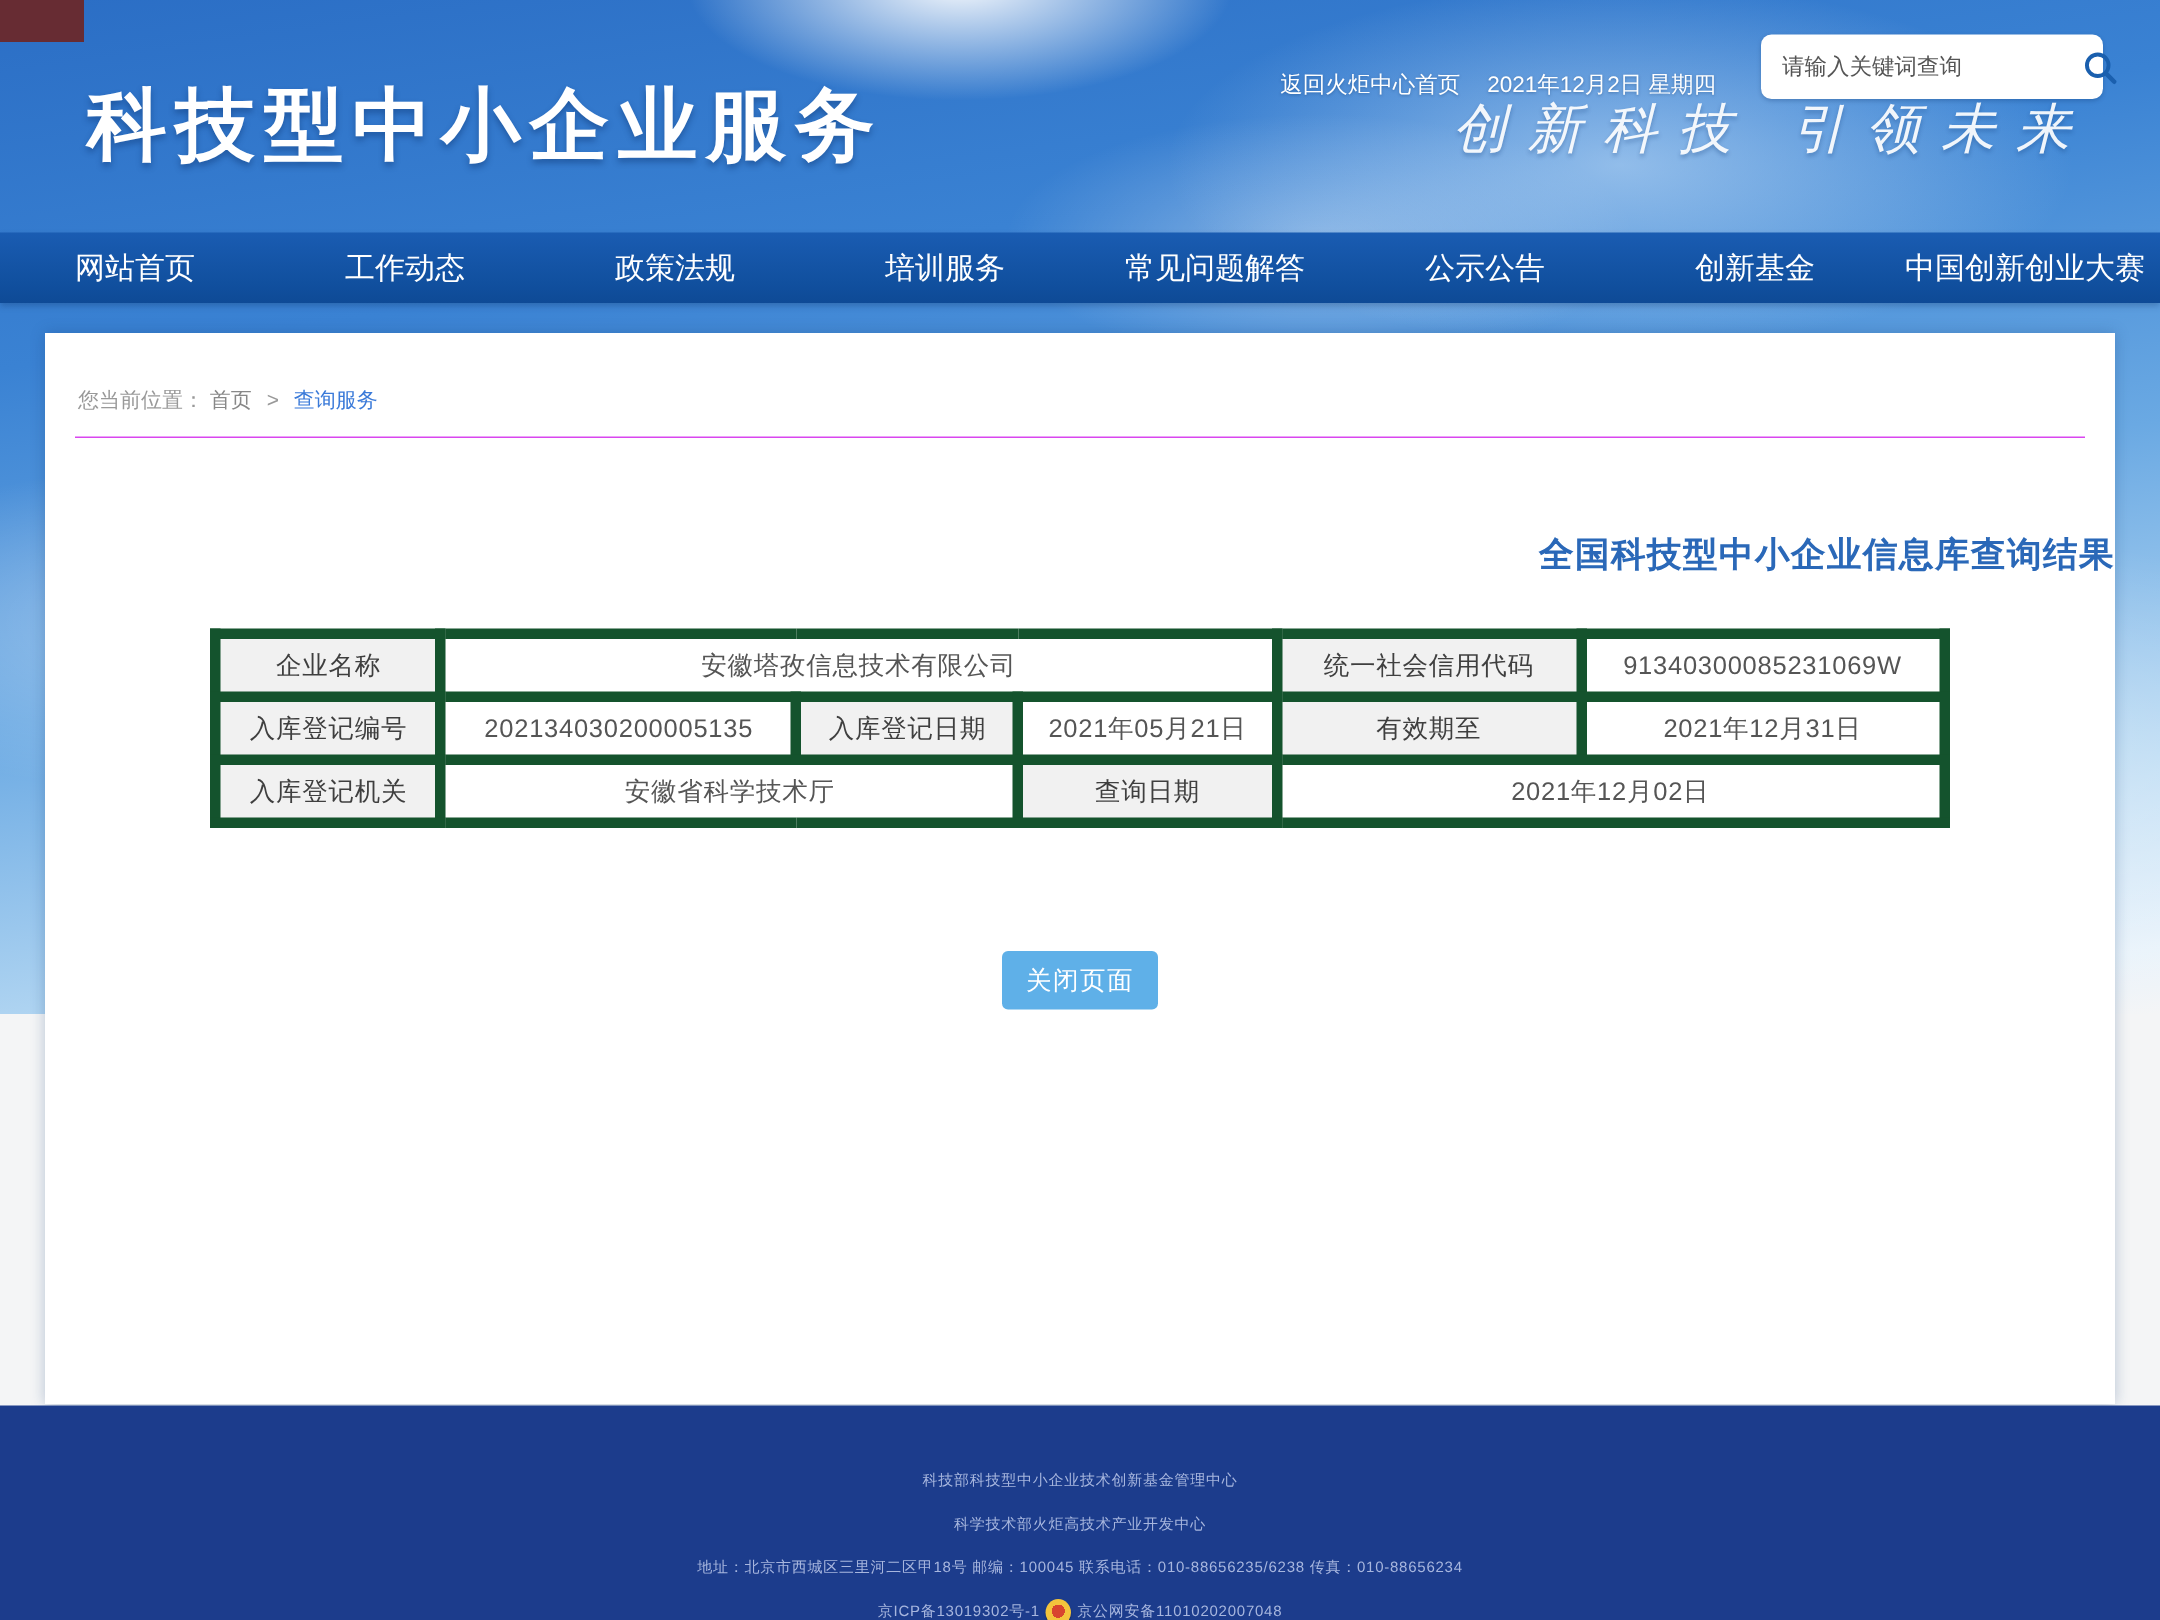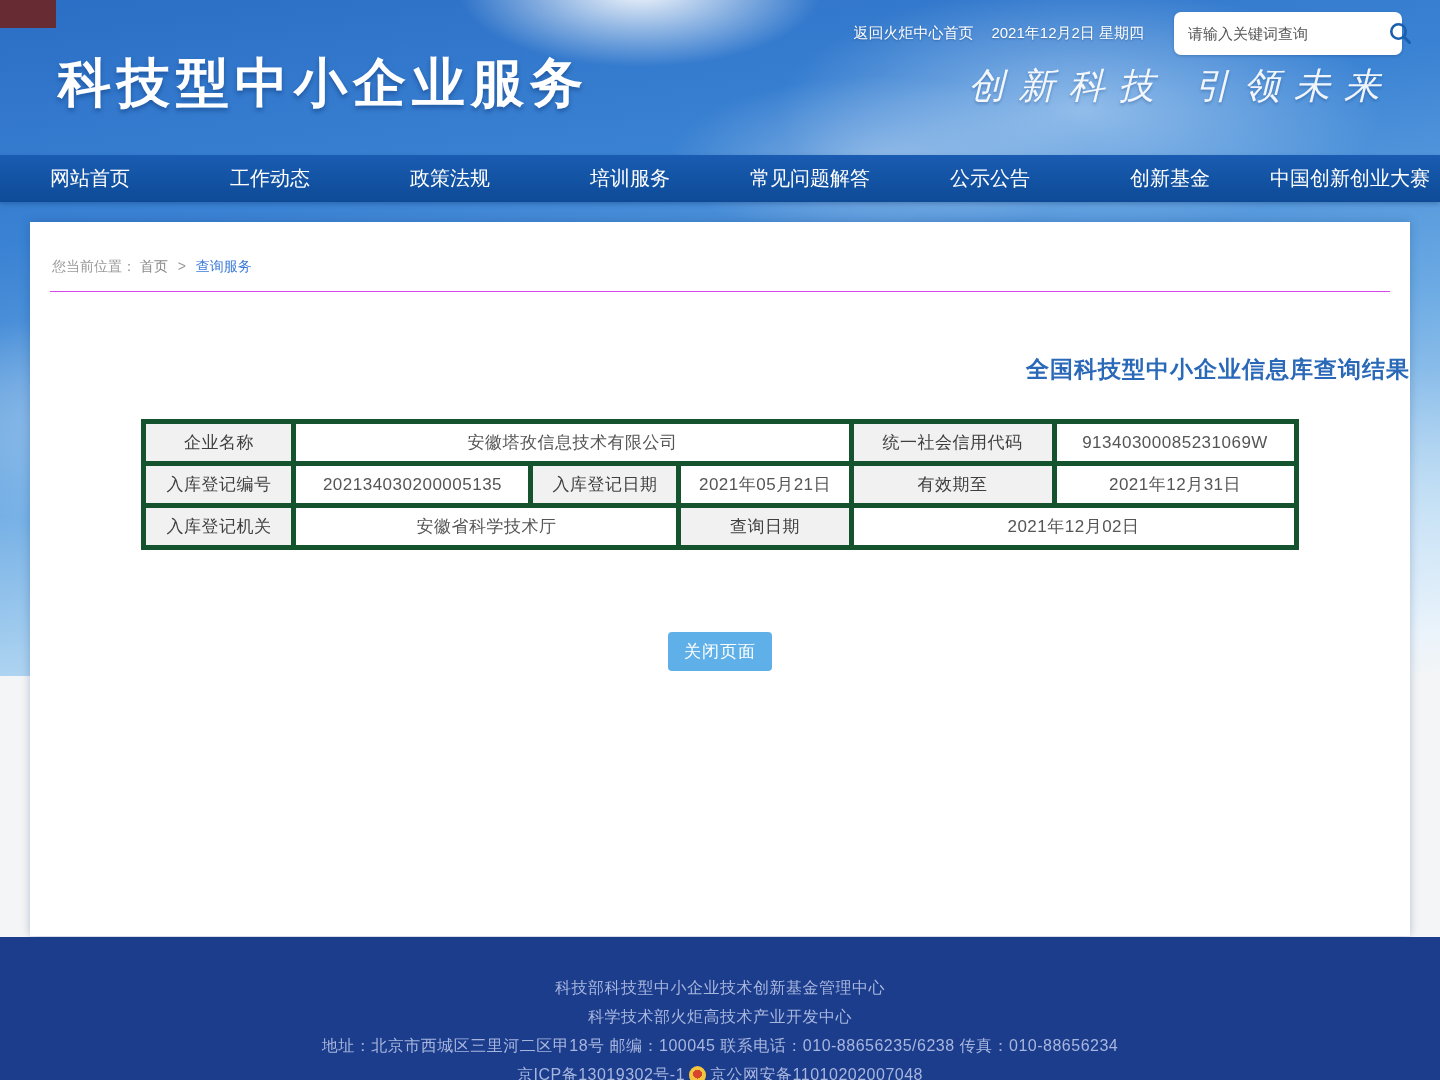--- a/index.html
+++ b/index.html
@@ -24,21 +24,21 @@
       linear-gradient(172deg, #2b6ec5 0%, #3a82d3 28%, #6aa9e3 55%, #b7d9f3 80%, #e9f3fb 95%, #f4f5f6 100%);
   }
   .corner-artifact {
     position: absolute; top: 0; left: 0; width: 56px; height: 28px;
     background: #6e2522; opacity: .9;
   }
 
   
   .topbar {
     position: absolute; top: 0; left: 0; width: 1440px; height: 66px;
-    display: flex; align-items: center; justify-content: flex-end;
+    display: flex; align-items: flex-end; justify-content: flex-end;
     padding-right: 38px; gap: 18px; color: #fff; font-size: 15px;
   }
   .top-link { color:#fff; text-shadow: 0 1px 2px rgba(0,40,90,.35); cursor: pointer; }
   .top-date { color:#fff; text-shadow: 0 1px 2px rgba(0,40,90,.35); }
   .searchbox {
     width: 228px; height: 43px; background: #fff; border-radius: 7px;
     display: flex; align-items: center; padding: 0 10px 0 14px;
     box-shadow: 0 1px 3px rgba(0,40,90,.25); margin-left: 12px;
   }
   .searchbox input {
@@ -94,37 +94,37 @@
   .page-title {
     margin-top: 62px; text-align: right;
     font-size: 23px; font-weight: bold; color: #2a68b8; letter-spacing: 1px;
   }
 
   table.result {
     margin: 34px auto 0; border-collapse: collapse; table-layout: fixed;
     width: 1152px;
   }
   table.result td {
-    border: 5px solid #14532d; height: 42px; text-align: center;
+    border: 7px solid #14532d; height: 42px; text-align: center;
     font-size: 17px; color: #555; padding: 0 12px; letter-spacing: .5px;
   }
   table.result td.lbl { background: #f1f1f1; color: #3f3f3f; }
 
   .close-btn {
     display: block; margin: 82px auto 0; width: 104px; height: 39px;
     background: #5fb0e8; border: none; border-radius: 4px; cursor: pointer;
     color: #fff; font-size: 17px; font-family: "Liberation Sans", sans-serif;
     letter-spacing: 1px;
   }
 
   
   .footer {
     position: absolute; top: 937px; left: 0; width: 1440px; height: 143px;
     background: #1c3c8c;
-    color: #a7b6de; font-size: 16px; text-align: center;
+    color: #a7b6de; font-size: 10px; text-align: center;
     padding-top: 36px; line-height: 29px; letter-spacing: .5px;
   }
   .footer .f-line { white-space: nowrap; }
   .icp-row { display: flex; align-items: center; justify-content: center; gap: 4px; }
   .icp-link, .police-link { color: #a7b6de; cursor: pointer; }
   .police-badge {
     display: inline-block; width: 17px; height: 18px; border-radius: 50%;
     background: radial-gradient(circle at 50% 45%, #d8452f 0 34%, #f3c43c 34% 78%, #c98f1d 78% 100%);
     box-shadow: 0 1px 1px rgba(0,0,0,.4);
     flex: 0 0 auto;

